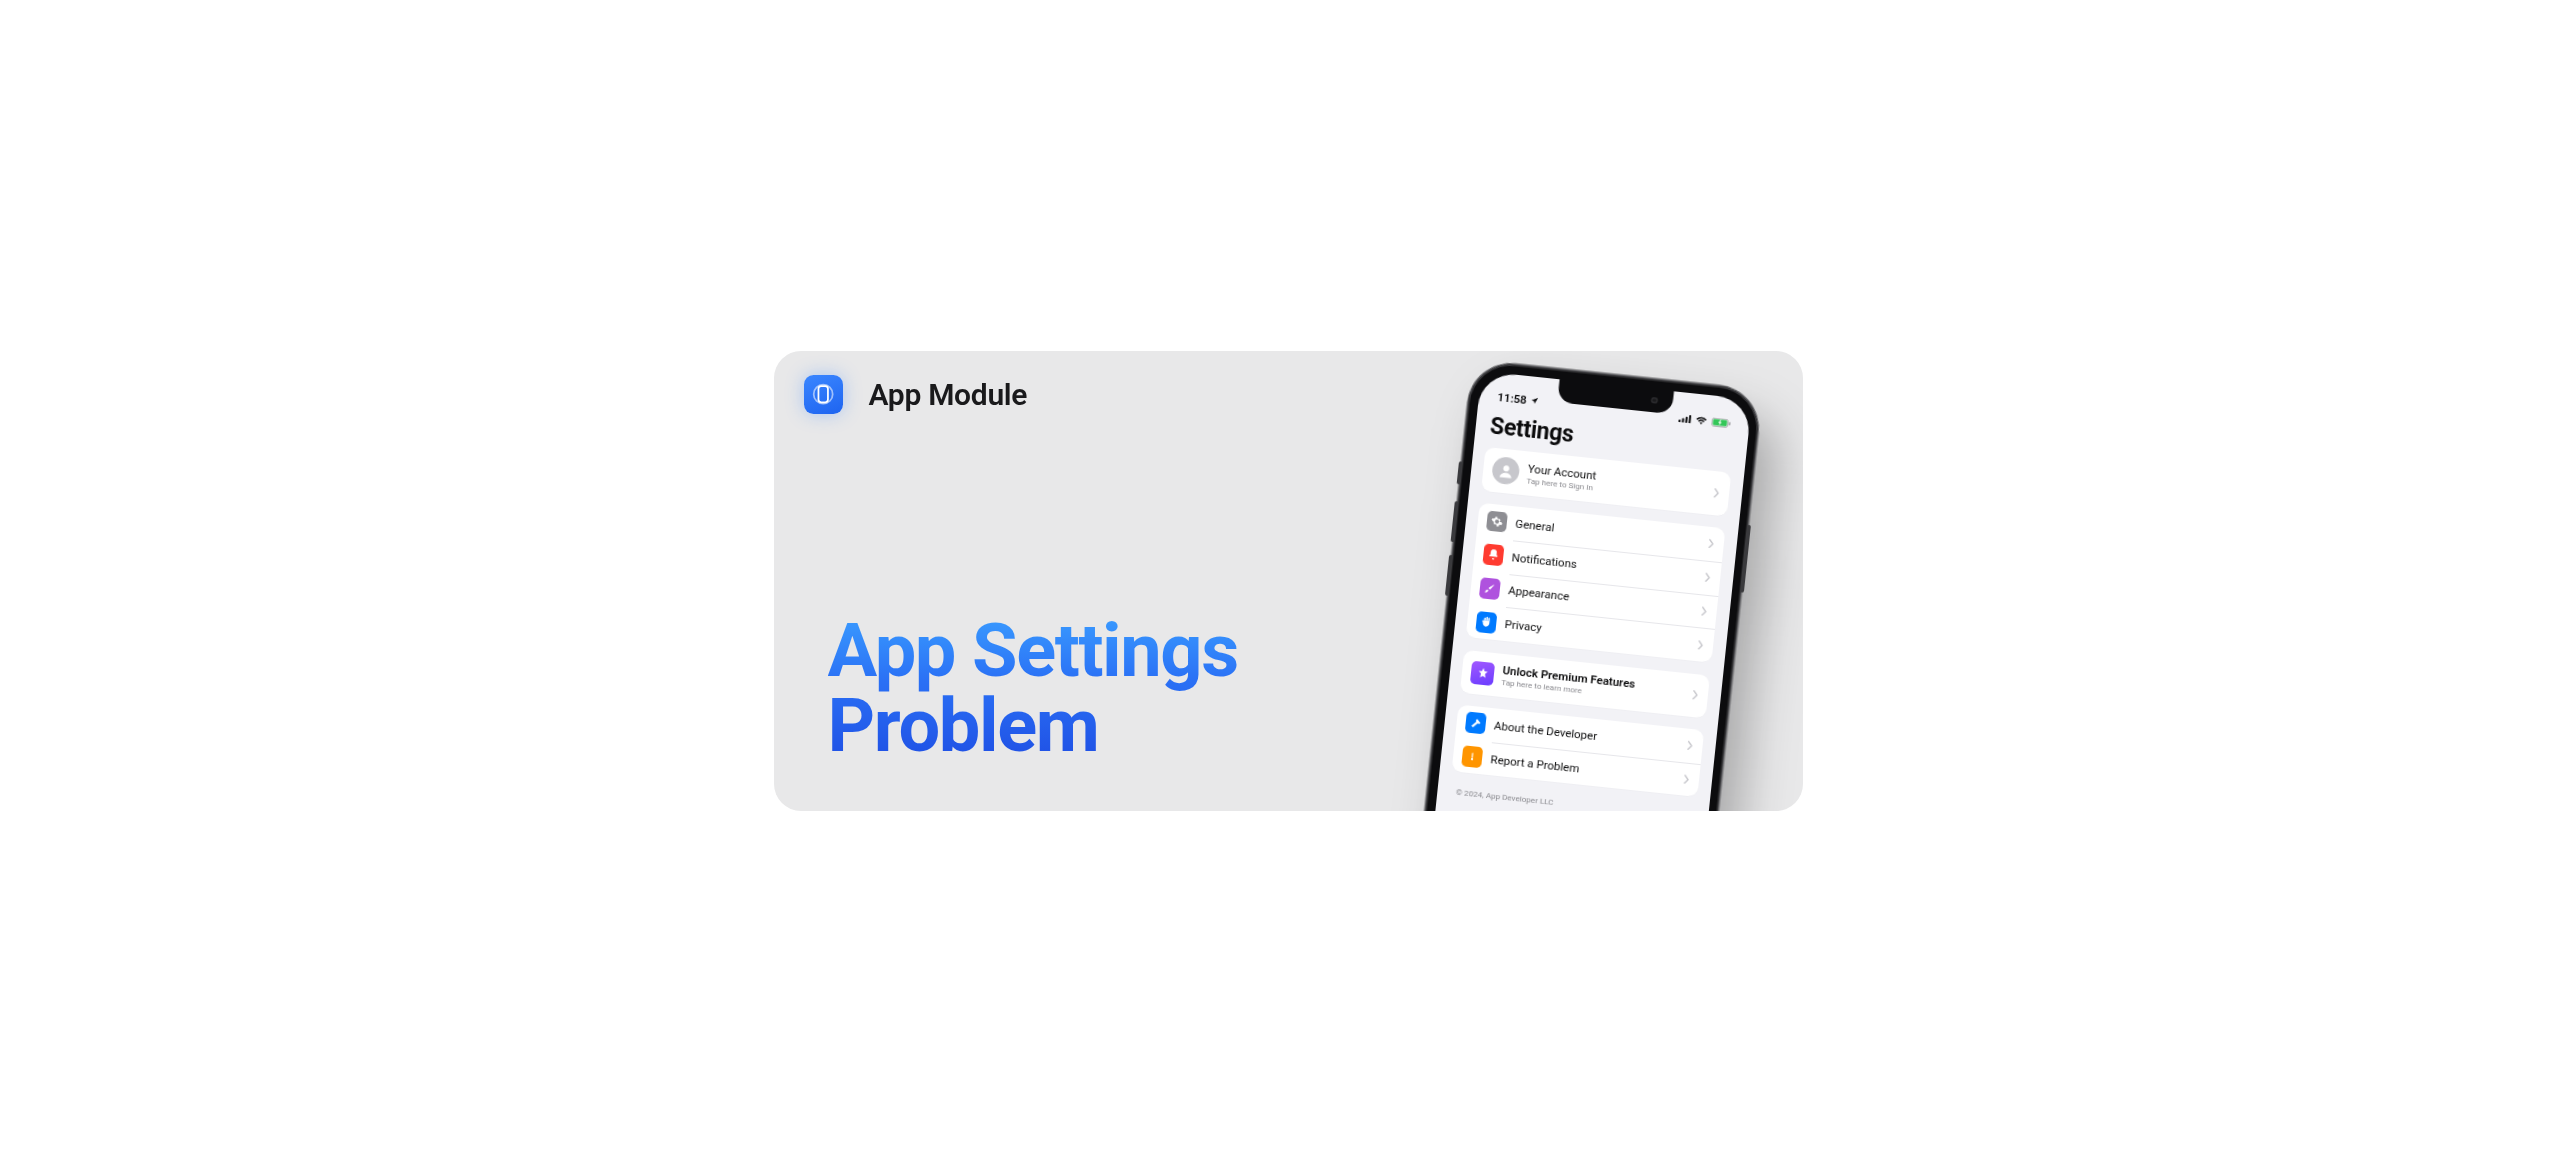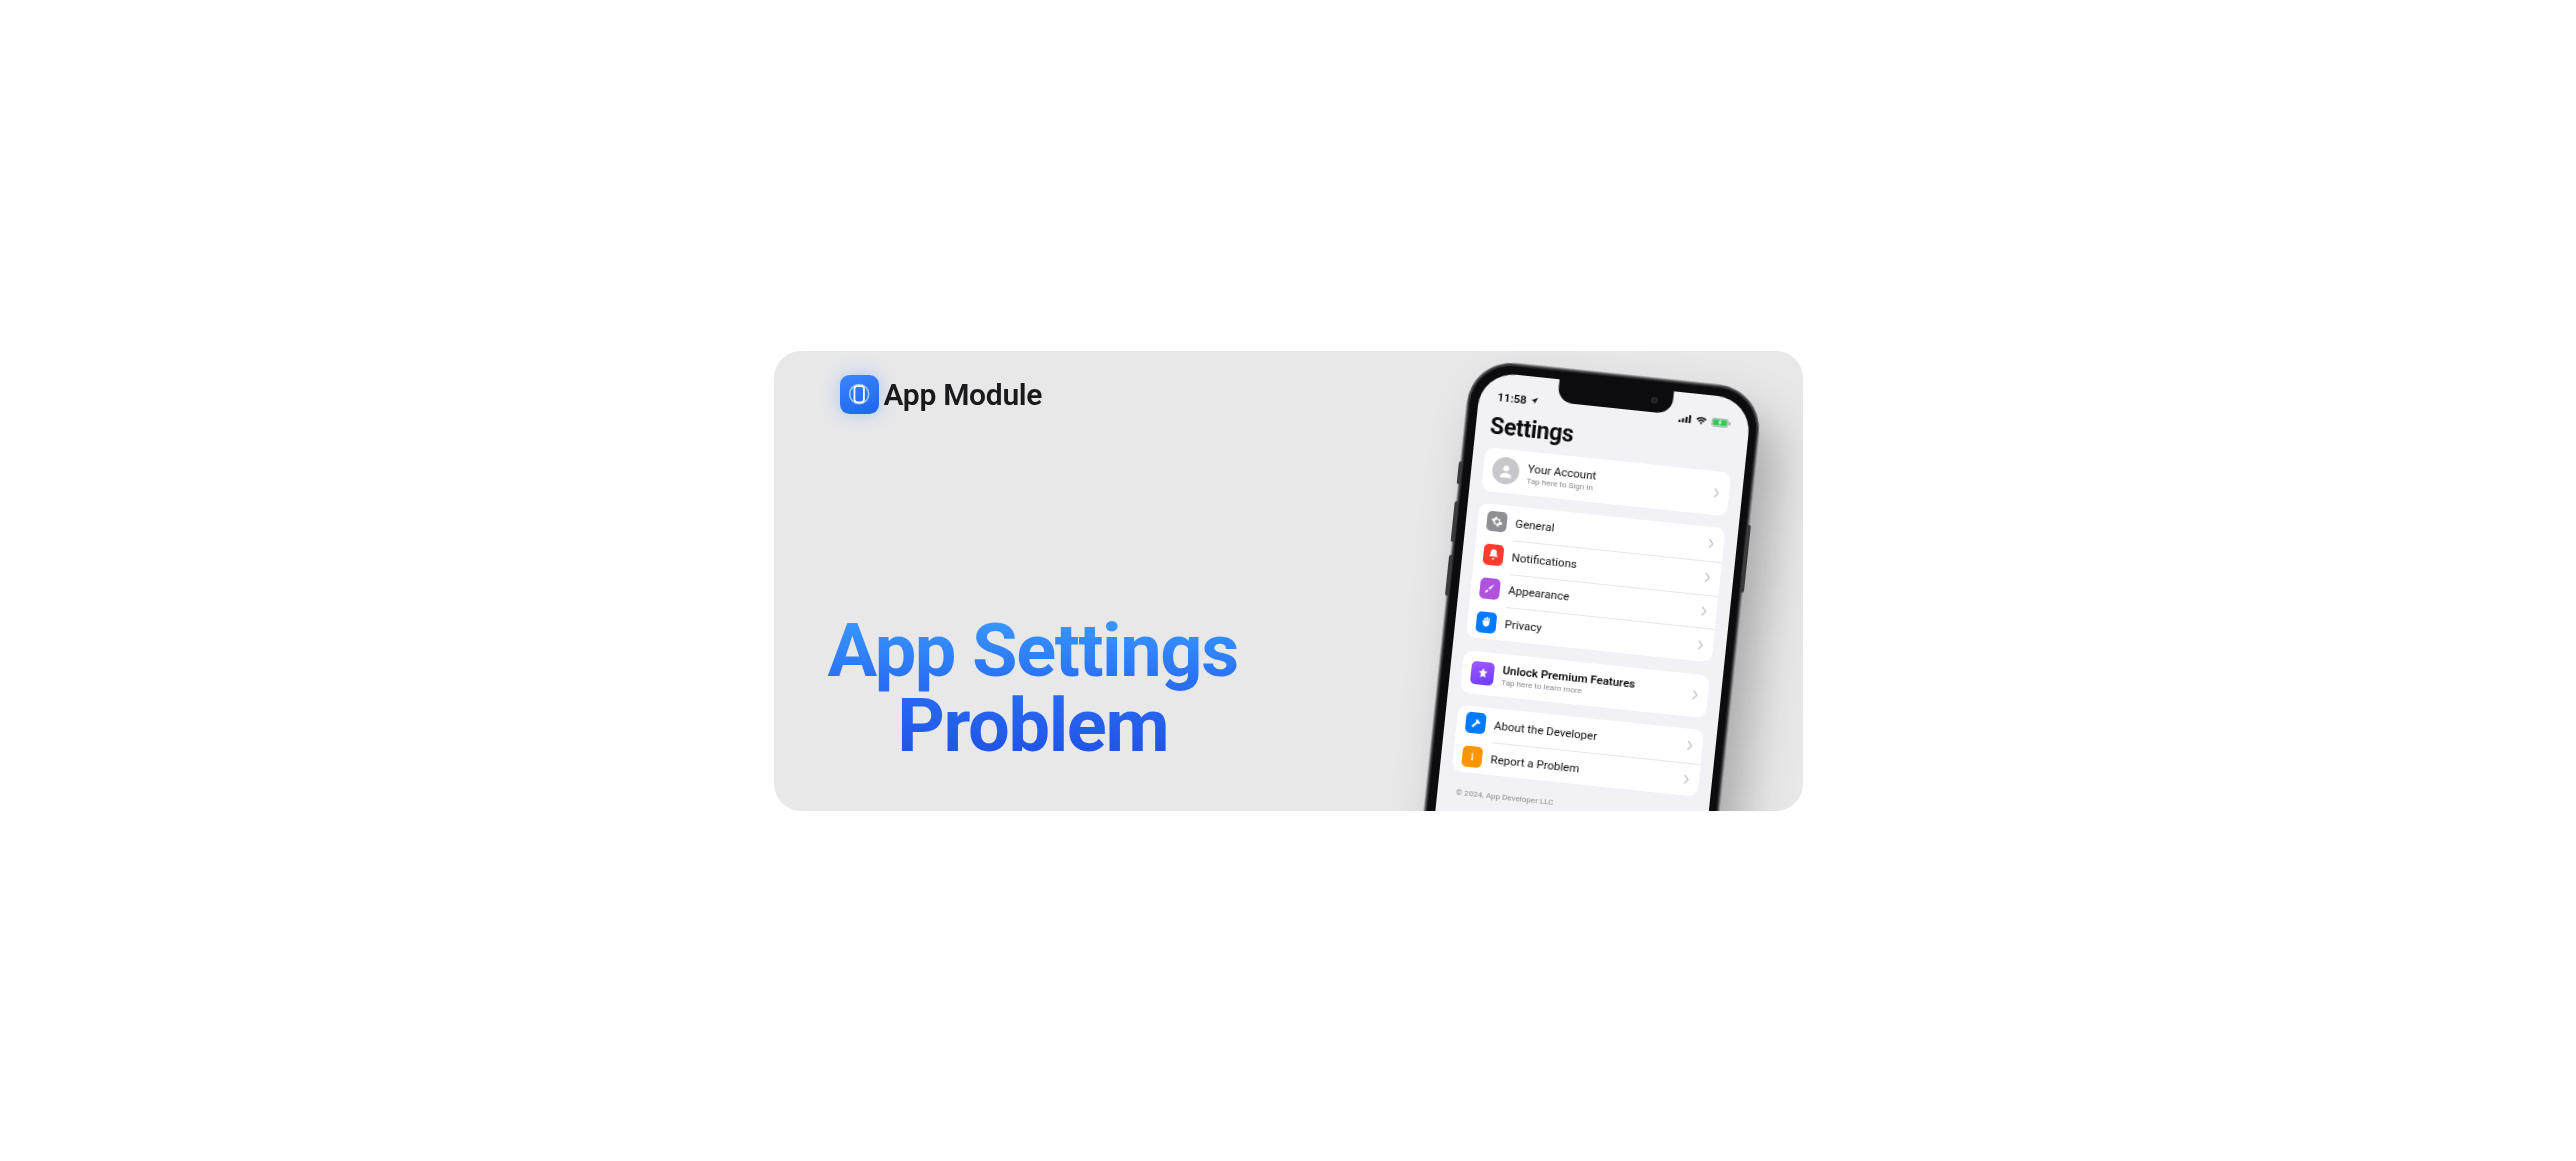--- a/index.html
+++ b/index.html
@@ -19,22 +19,21 @@
     position: relative;
     overflow: hidden;
   }
   
   .brand {
     position: absolute;
     top: 24.4px;
     left: 30px;
     display: flex;
     align-items: center;
-    gap: 5px;
-    margin-left: 36px;
+    gap: 26px;
   }
   .brand-icon {
     width: 39px;
     height: 39px;
     background: linear-gradient(160deg,#3a86ff 0%, #1e64f0 100%);
     border-radius: 9.5px;
     display: flex;
     align-items: center;
     justify-content: center;
     box-shadow: 0 0 17.6px rgba(58,134,255,.35);
@@ -52,21 +51,20 @@
     left: 54px;
     bottom: 47px;
     font-size: 74px;
     line-height: 1.02;
     font-weight: 700;
     letter-spacing: -1.4px;
     background: linear-gradient(180deg,#3a9cff 0%, #2a70f5 45%, #1f4fe4 100%);
     -webkit-background-clip: text;
     background-clip: text;
     color: transparent;
-    text-align: center;
   }
   
   .phone-wrap {
     position: absolute;
     right: 27px;
     top: 41px;
     width: 305px;
     height: 460px;
     transform: rotate(6deg);
     transform-origin: top right;

